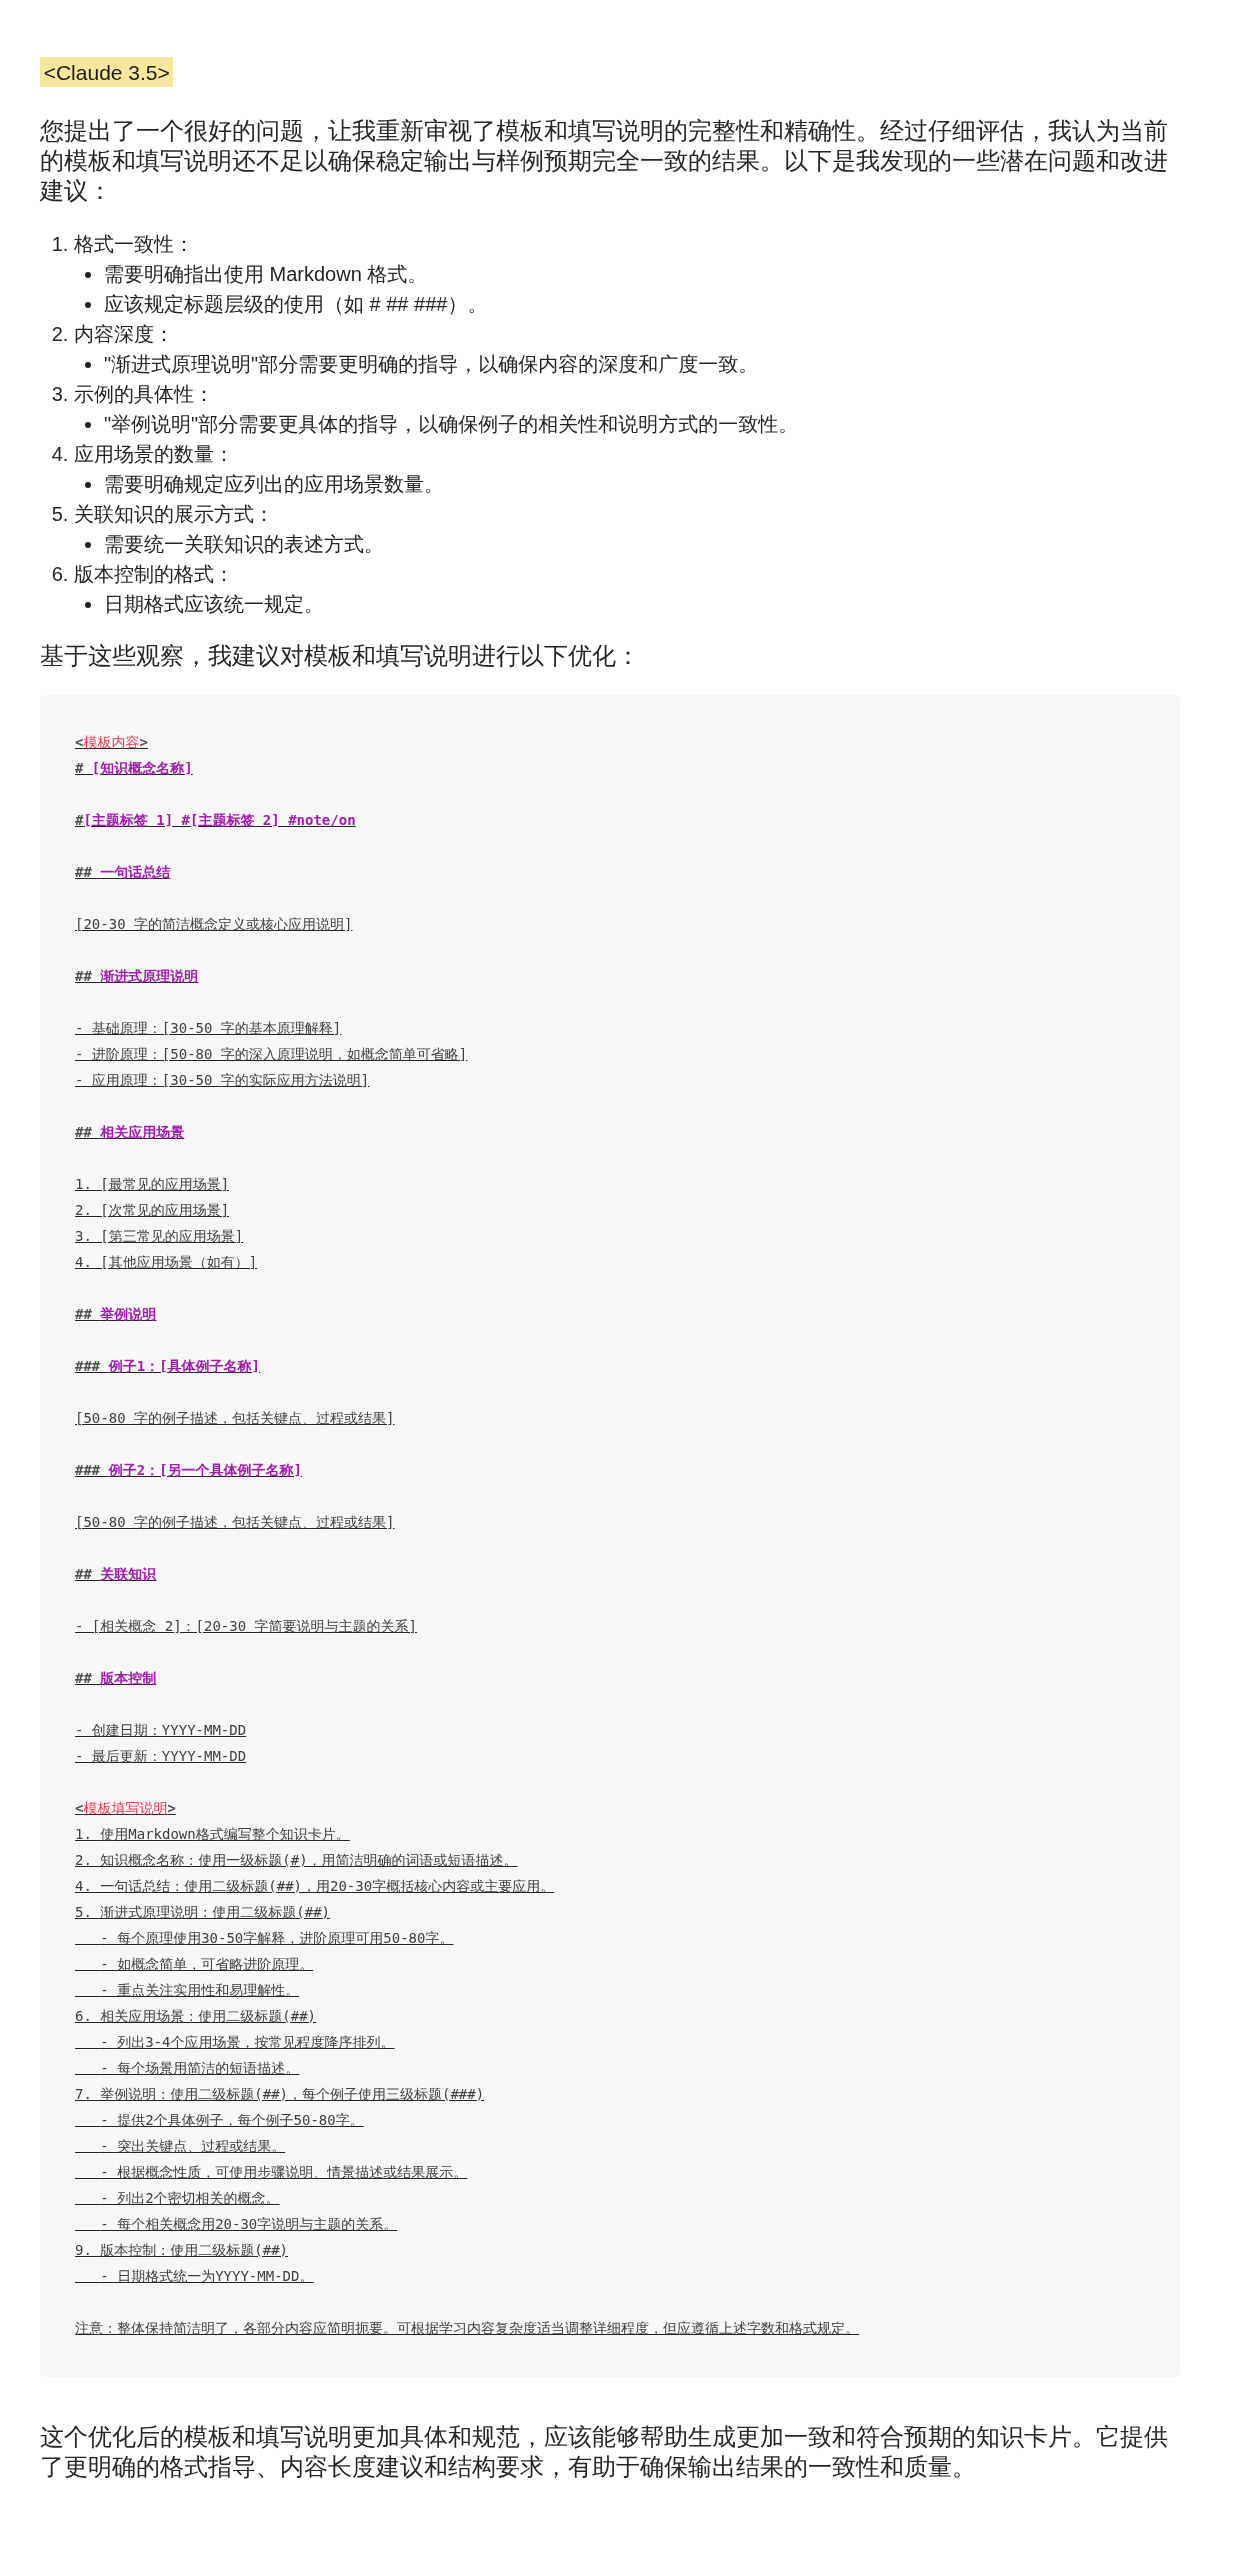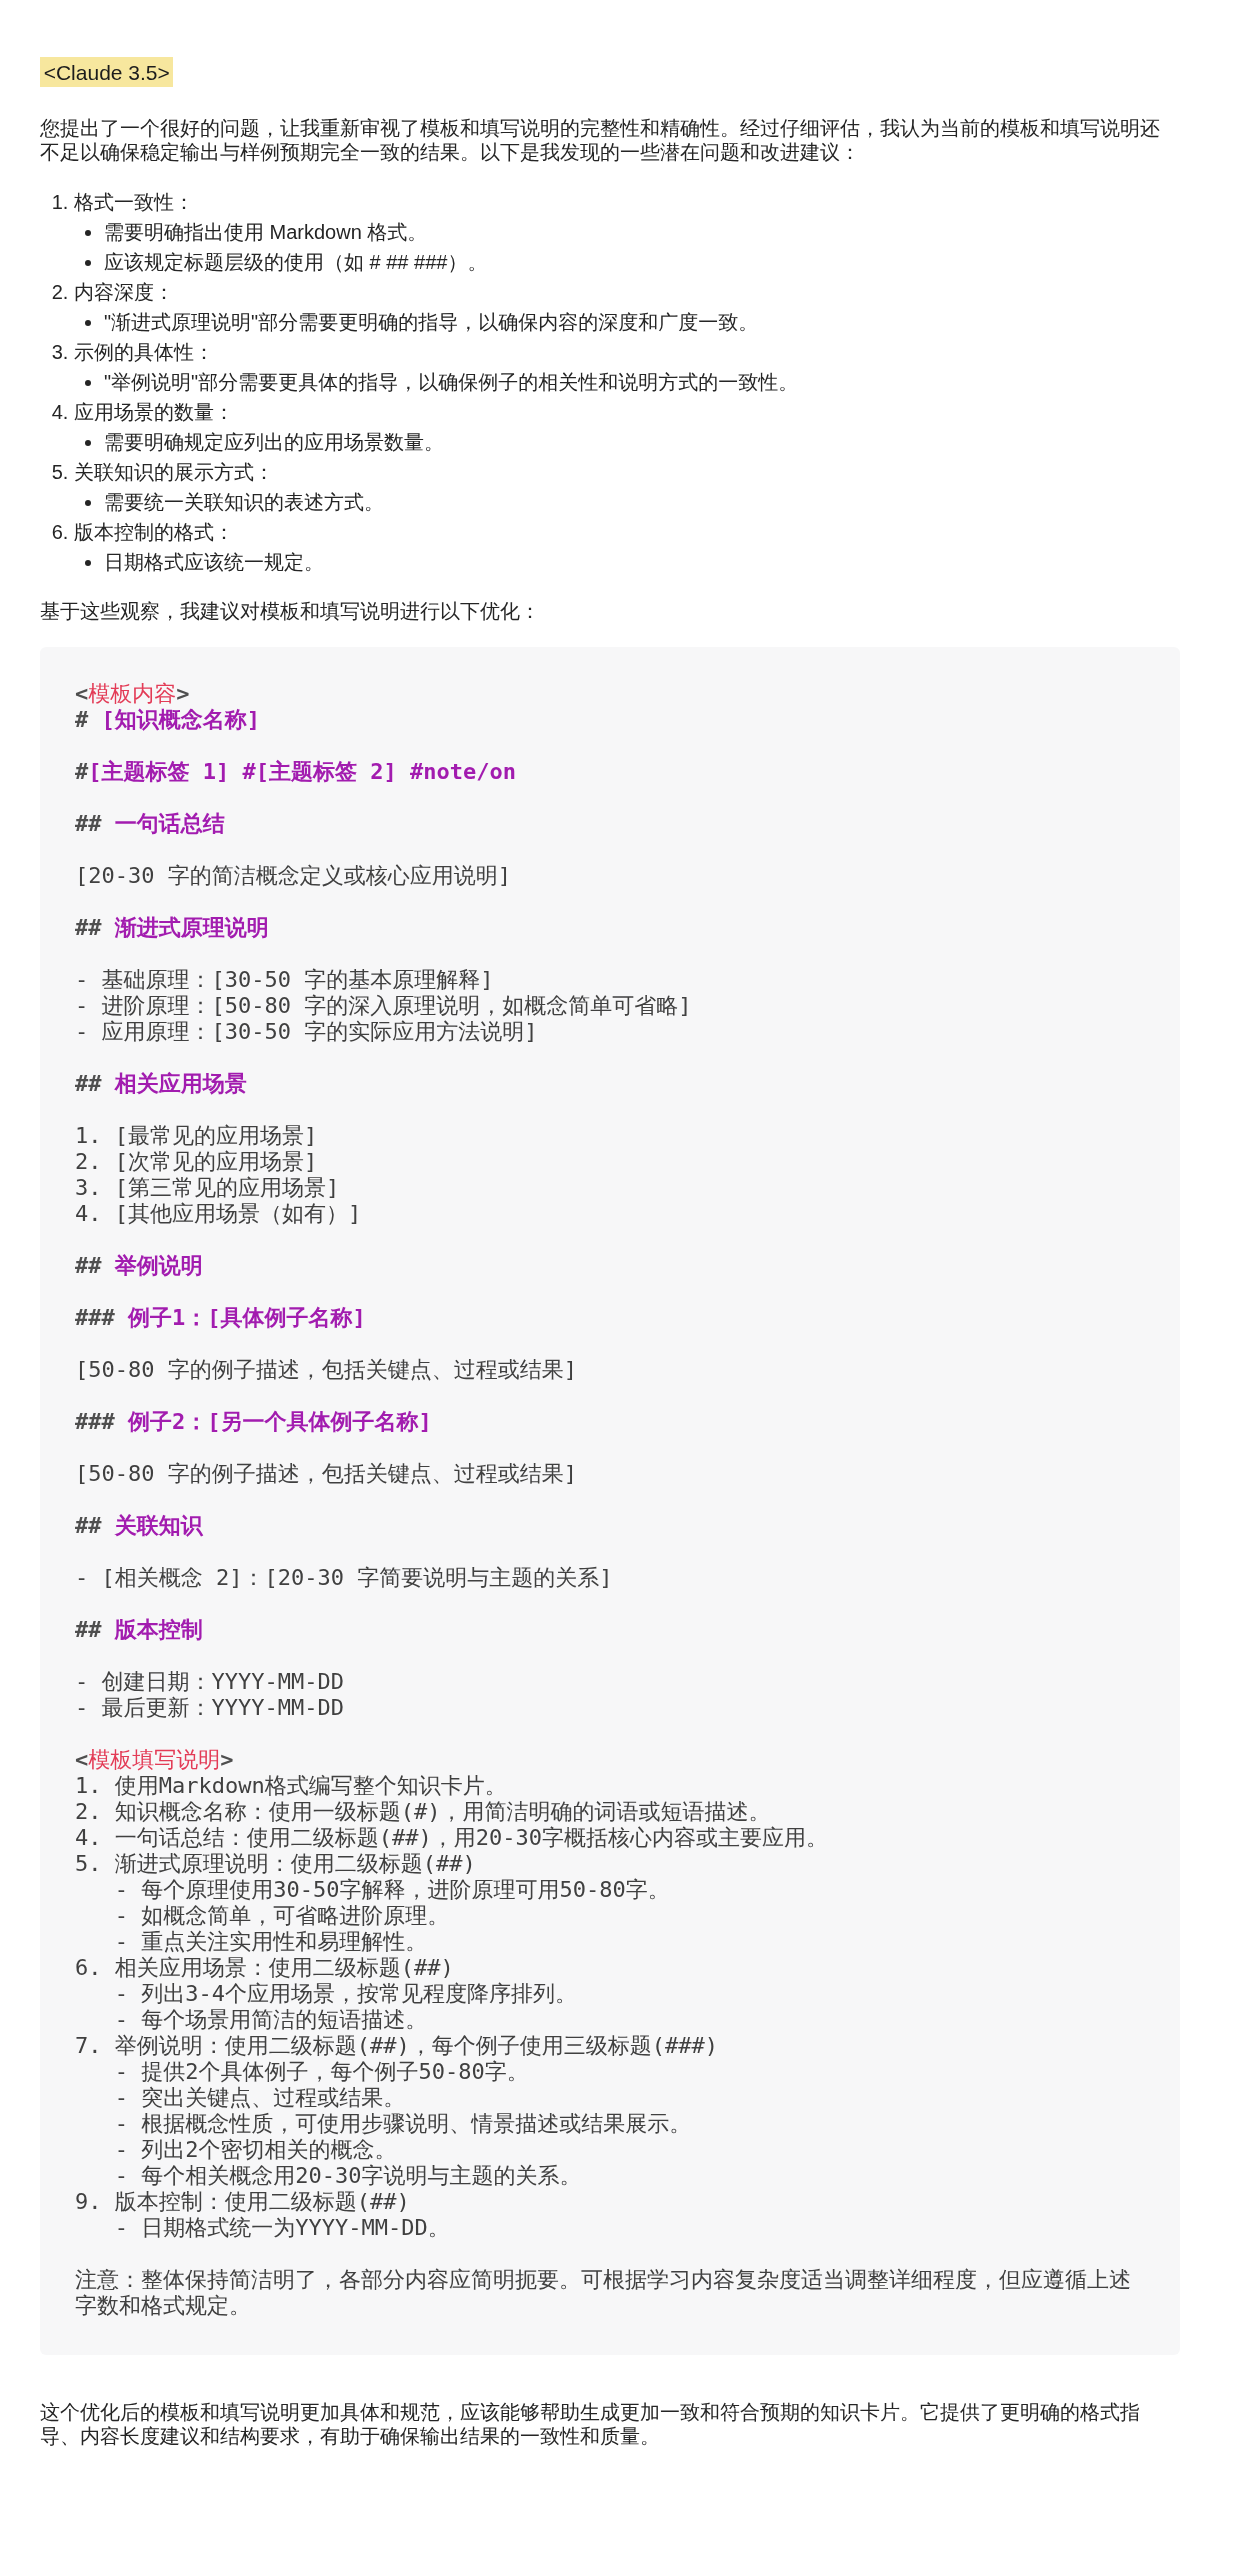--- a/index.html
+++ b/index.html
@@ -1,28 +1,28 @@
 <!DOCTYPE html>
 <html style="font-size:10px"><head>
 <meta charset="utf-8">
 <style>
   html,body{margin:0;padding:0;background:#ffffff;}
   body{width:1246px;min-height:2576px;box-sizing:border-box;
        font-family:"Liberation Sans","DejaVu Sans",sans-serif;color:#252525;}
   .page{box-sizing:border-box;width:1220px;padding:57px 40px 37px 40px;}
   .tag-highlight{display:inline-block;background:#f7e79e;color:#1c1c1c;
        font-size:21px;line-height:29px;padding:0.6px 3.7px;font-weight:400;}
-  .para{font-size:20px;line-height:24px;margin:29px 12px 0 0;max-width:1166px;}
+  .para{font-size:24px;line-height:30px;margin:29px 12px 0 0;max-width:1166px;}
   ol.issues{margin:22.4px 0 22.4px 0;padding-left:34px;font-size:20px;line-height:30px;}
   ol.issues > li{margin:0;padding:0;}
   ol.issues ul{list-style:disc;margin:0;padding-left:30px;}
   ol.issues ul li{margin:0;}
   .code-block{background:#f7f7f8;border-radius:6.2px;margin-top:24px;
        padding:34px 35px 36px 35px;max-width:1166px;box-sizing:border-box;
-       font-family:"DejaVu Sans Mono","Liberation Mono",monospace;font-size:22px;}
+       font-family:"DejaVu Sans Mono","Liberation Mono",monospace;font-size:14px;text-decoration:underline;}
   .cl{line-height:26px;min-height:26px;white-space:pre-wrap;}
   .cl span{white-space:pre-wrap;}
   .m{color:#4f4f4f;font-weight:600;}
   .o{color:#a21caf;font-weight:700;}
   .r{color:#e33b56;font-weight:400;}
   .g{color:#404040;font-weight:400;}
   .outro{margin-top:45px;}
 </style>
 </head>
 <body>

